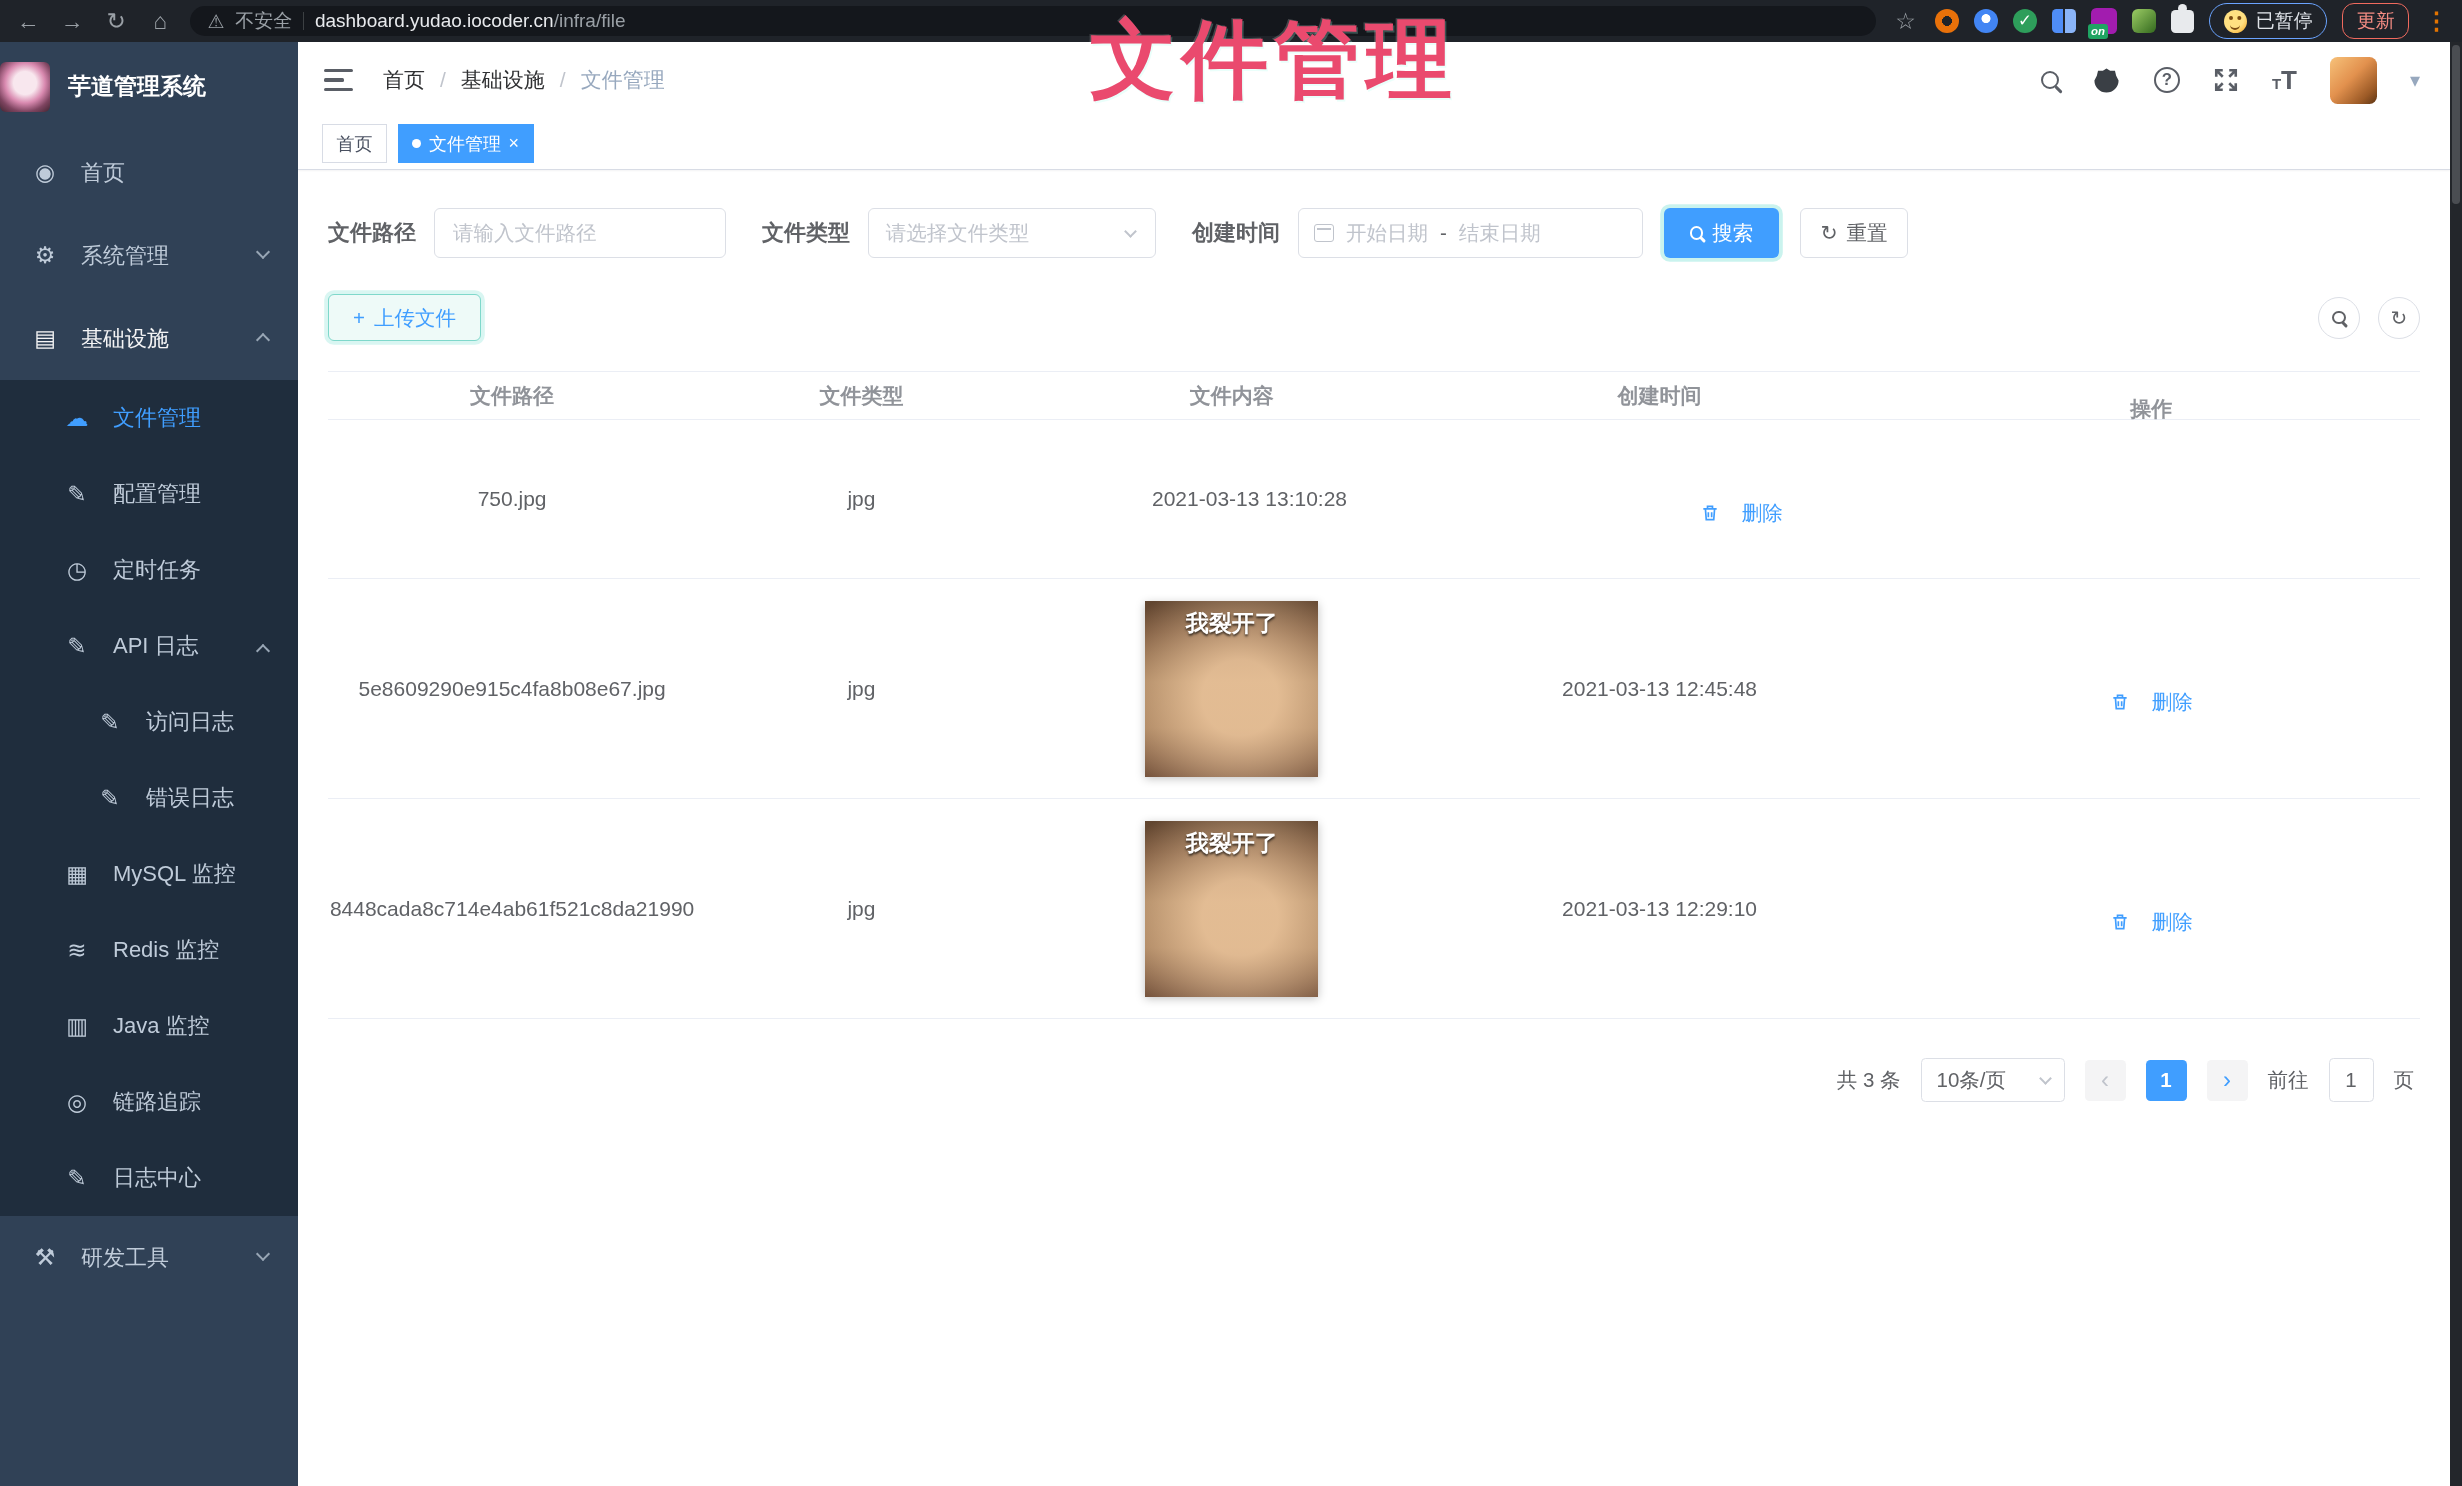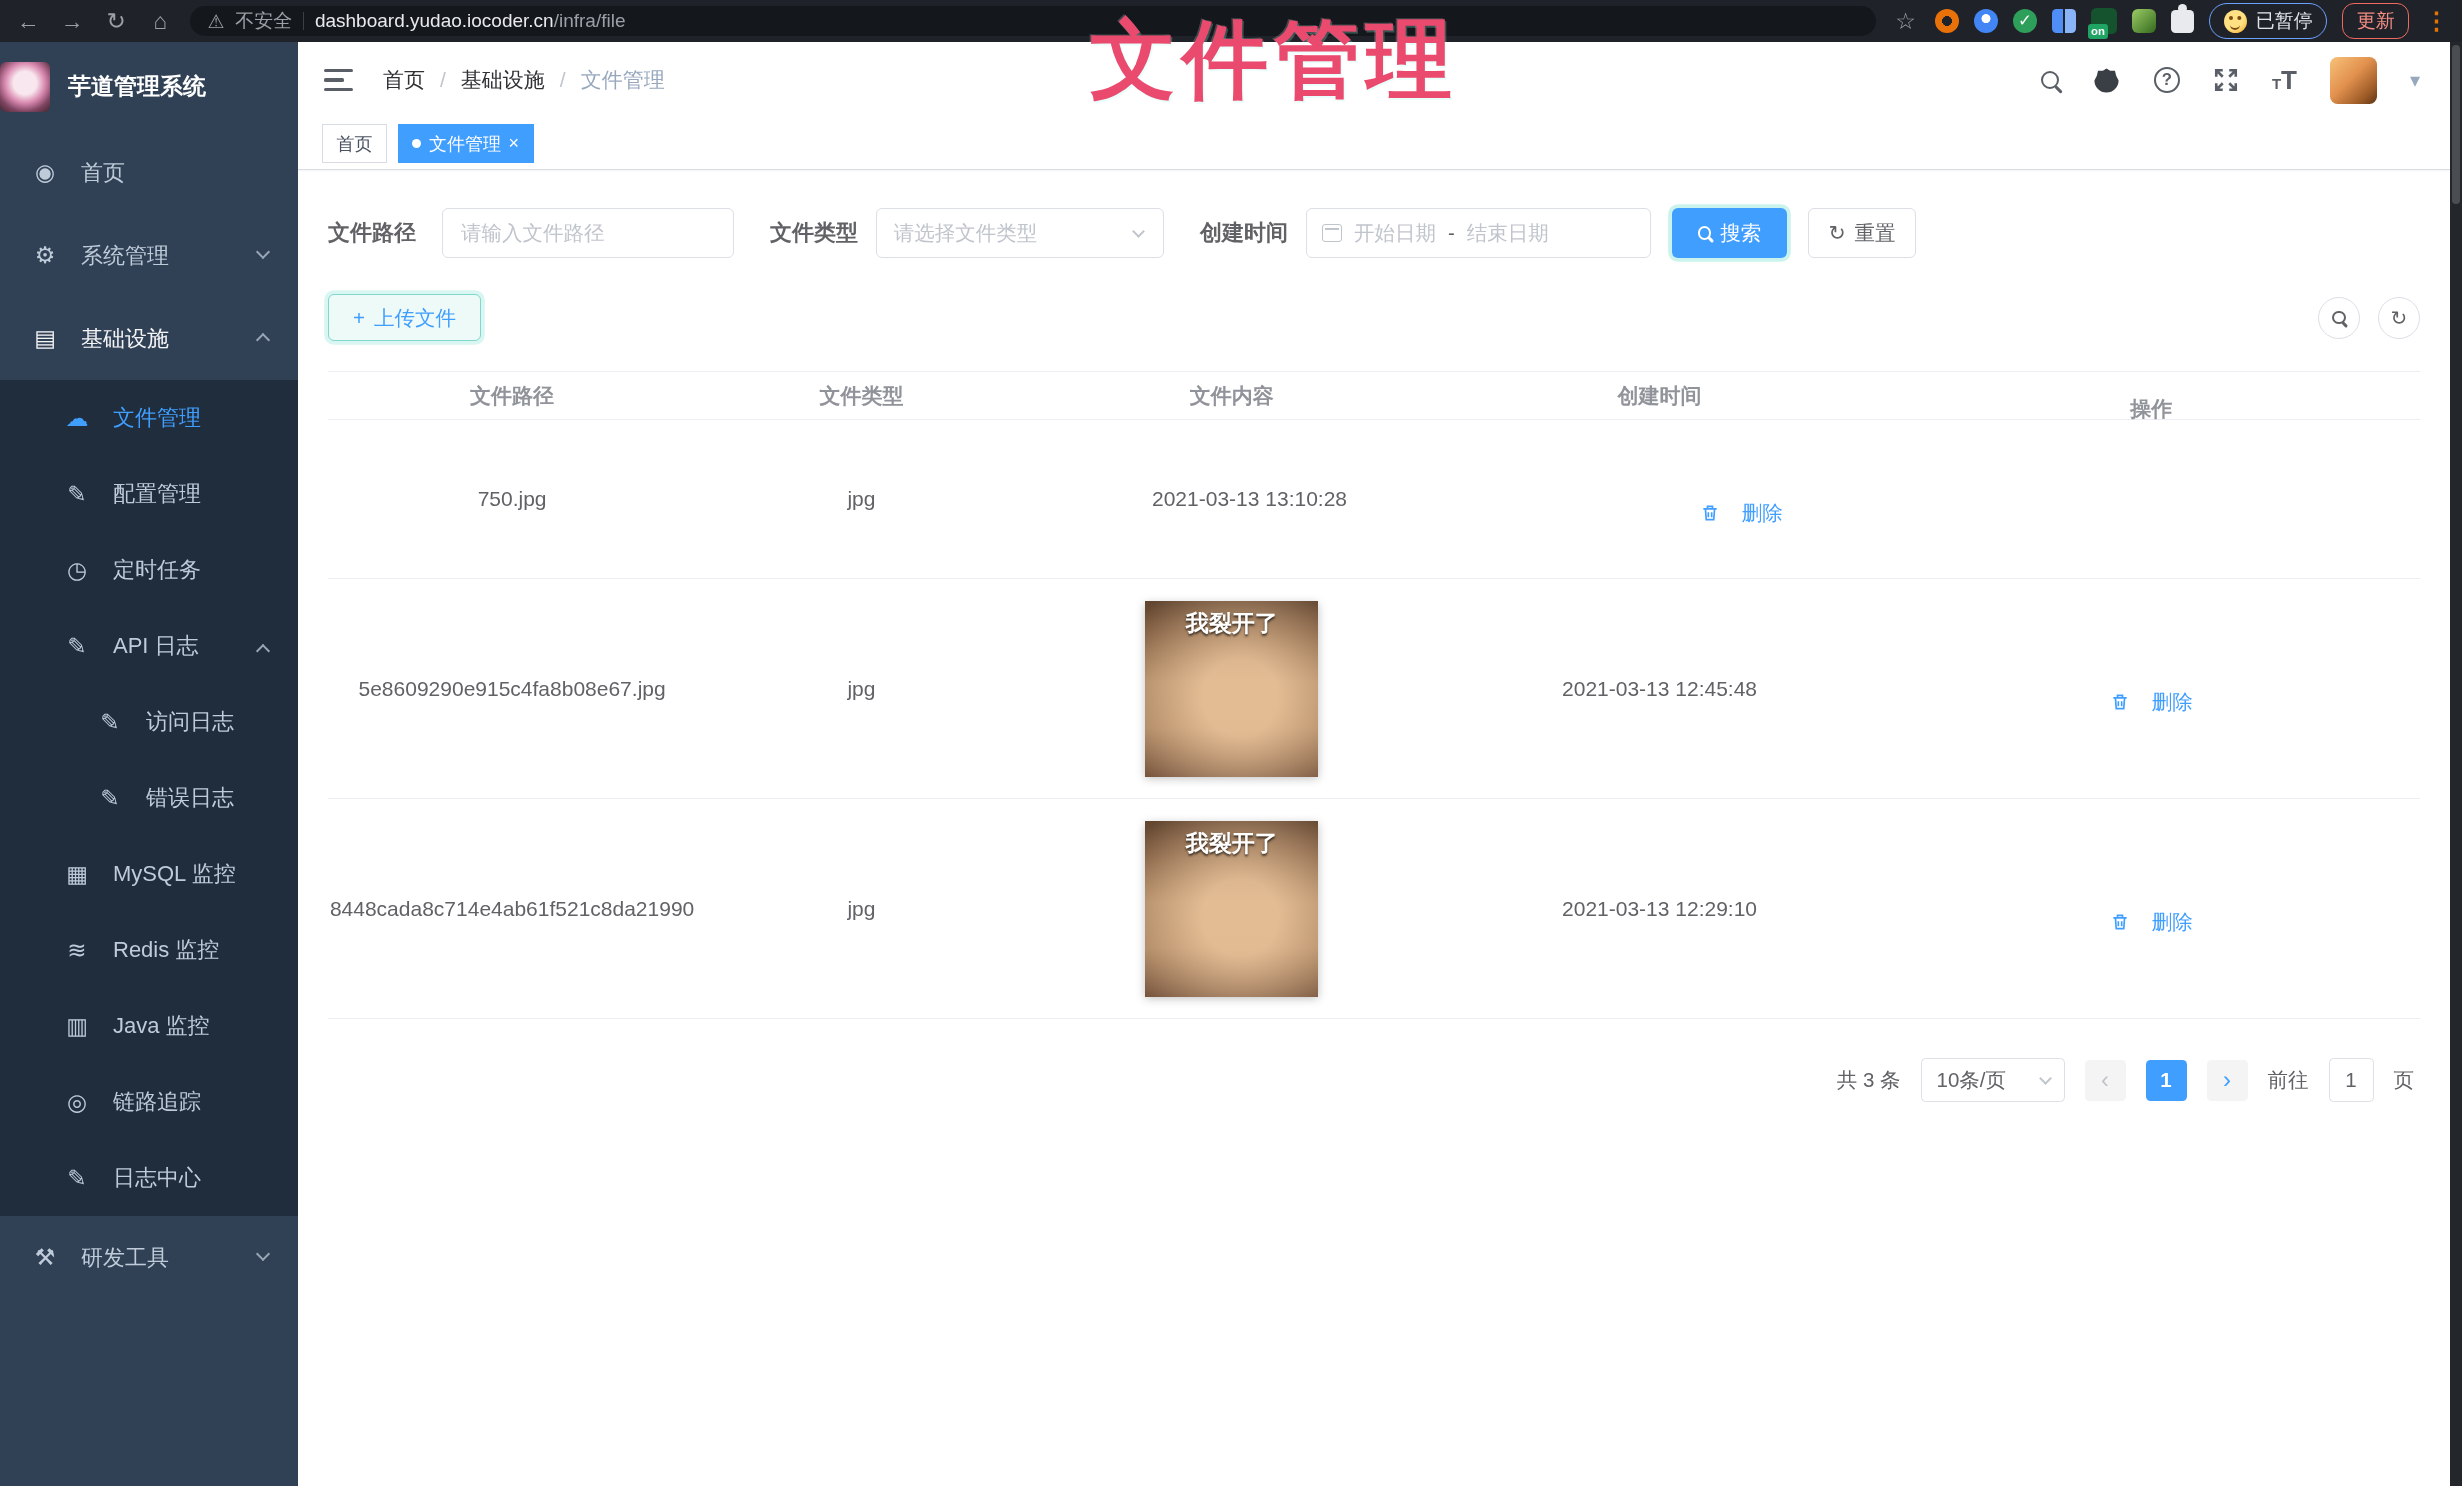--- a/index.html
+++ b/index.html
@@ -13,21 +13,21 @@
   .urlbar { flex:1; height:30px; background:#14171c; border-radius:15px;
     display:flex; align-items:center; gap:10.6px; padding:0 18px; font-size:19px; color:#9aa0a6; }
   .url-host { color:#e8eaed; }
   .url-sep { width:1.5px; height:18px; background:#3c4043; }
   .ext { width:24px; height:24px; border-radius:50%; flex:0 0 auto; }
   .ext-gear { background:radial-gradient(circle at 50% 50%, #1f2329 28%, #e8710a 30%); }
   .ext-pin  { background:radial-gradient(circle at 50% 40%, #fff 22%, #4285f4 26%); }
   .ext-check{ background:#2e9e5b; color:#fff; font-size:16.7px; text-align:center; line-height:24px; }
   .ext-grid { background:linear-gradient(90deg,#4f8df7 46%,#1f2329 46%,#1f2329 54%,#8ab4f8 54%),
               linear-gradient(#4f8df7,#4f8df7); border-radius:4.5px; }
-  .ext-on { width:26px; height:26px; border-radius:5.3px; background:#14532d; position:relative; }
+  .ext-on { width:26px; height:26px; border-radius:5.3px; background:#a21caf; position:relative;font-style:italic; }
   .ext-on .on-badge { position:absolute; left:-3px; bottom:-4.5px; background:#1fa463; color:#fff;
     font-size:11.4px; font-weight:bold; border-radius:3px; padding:0.8px 3px; line-height:1.1; }
   .ext-leaf { background:linear-gradient(135deg,#9ccc65,#33691e); border-radius:6px; }
   .ext-puzzle { width:23px; height:23px; background:#e8eaed; border-radius:4.5px; position:relative; }
   .ext-puzzle:before { content:''; position:absolute; top:-5.3px; left:6.8px; width:9px; height:9px;
     border-radius:50%; background:#e8eaed; }
   .pill { display:flex; align-items:center; gap:9px; border-radius:18px; padding:3.8px 13.6px; }
   .pill-paused { border:1.5px solid #6aa3ff; color:#dfe3e8; font-size:19px; }
   .emoji-face { width:23px; height:23px; border-radius:50%;
     background:radial-gradient(circle at 35% 30%, #ffe082 55%, #f5a623 95%); position:relative; }
@@ -96,21 +96,21 @@
   .tag .t-dot { width:9px; height:9px; border-radius:50%; background:#fff; }
   .tag .t-close { font-size:18px; }
 
   .content { padding:38px 30px 0 30px; position:relative; }
 
   .filters { display:flex; align-items:center; font-size:22px; color:#606266; }
   .f-label { font-weight:bold; margin-right:18px; white-space:nowrap; }
   .f-gap { width:36px; }
   .input, .select, .daterange { height:50px; border:0.8px solid #dcdfe6; border-radius:6px;
     background:#fff; display:flex; align-items:center; font-size:20.5px; }
-  .input { width:292px; padding:0 18px;margin-left:8px; }
+  .input { width:292px; padding:0 18px; }
   input.raw { border:none; outline:none; width:100%; font-size:20.5px; color:#606266;
     font-family:"Liberation Sans",sans-serif; background:transparent; }
   input.raw::placeholder { color:#c0c4cc; }
   .select { width:288px; padding:0 16.7px; color:#c0c4cc; position:relative; }
   .sel-chev { width:9px; height:9px; border-right:2.3px solid #c0c4cc; border-bottom:2.3px solid #c0c4cc;
     transform:rotate(45deg); position:absolute; right:20px; top:18px; }
   .daterange { width:345px; padding:0 15px; gap:12px; color:#c0c4cc; }
   .cal-icon { width:20px; height:18px; border:1.5px solid #c0c4cc; border-radius:3px; position:relative; }
   .cal-icon:before { content:''; position:absolute; top:3px; left:2.3px; right:2.3px; height:1.5px; background:#c0c4cc; }
   .range-sep { color:#606266; }

